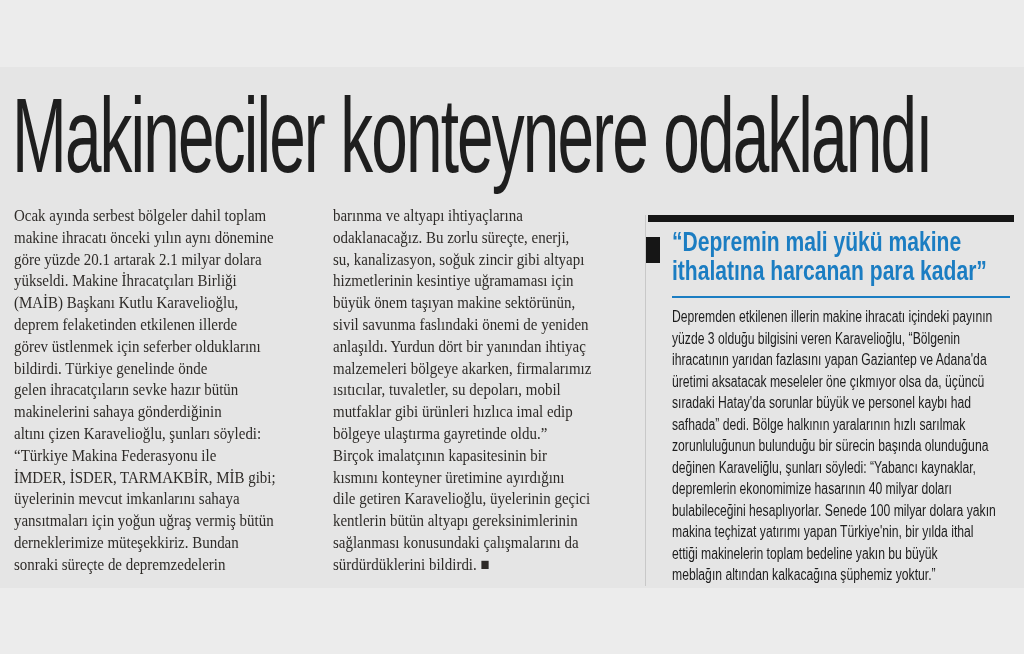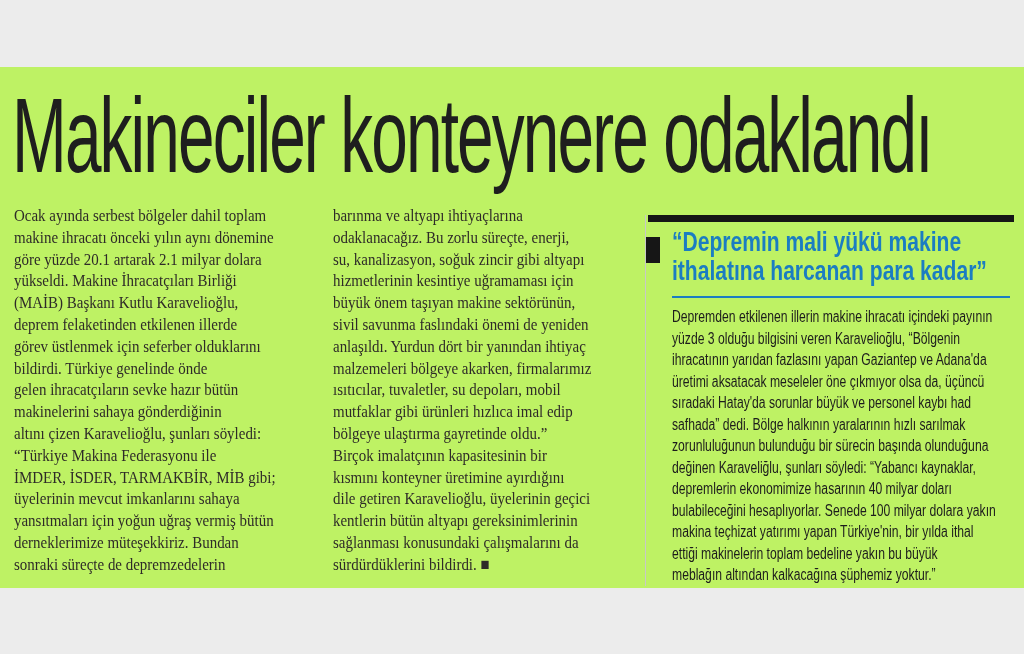--- a/index.html
+++ b/index.html
@@ -1,18 +1,18 @@
 <!DOCTYPE html>
 <html><head>
 <meta charset="utf-8">
 <style>
   html, body { margin: 0; padding: 0; background: #ffffff; }
   .page {
     position: relative; width: 1024px; height: 654px;
-    background: #bef264; overflow: hidden;
+    background: #e5e5e5; overflow: hidden;
     font-family: "Liberation Serif", serif;
   }
   .band { position: absolute; left: 0; width: 1024px; background: #ececec; }
   .band.top { top: 0; height: 67px; }
   .band.bottom { top: 588px; height: 66px; }
 
   .headline {
     position: absolute; left: 12px; top: 82px; margin: 0;
     font-family: "Liberation Sans", sans-serif;
     font-weight: 400; font-size: 106px; line-height: 1;

